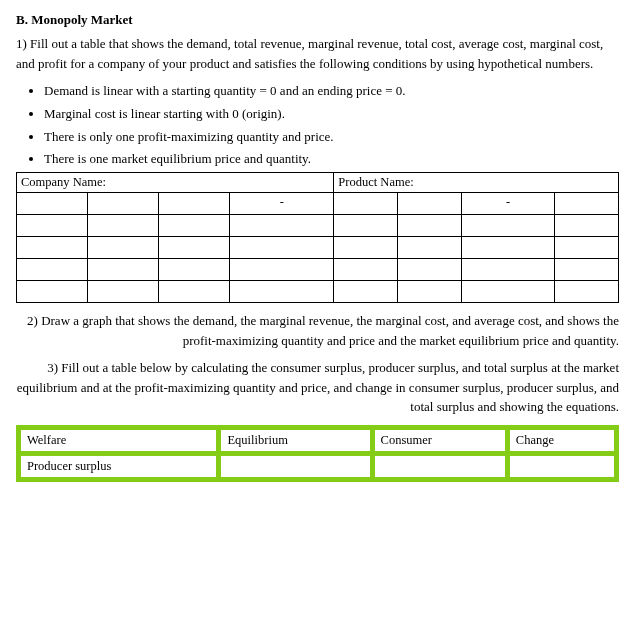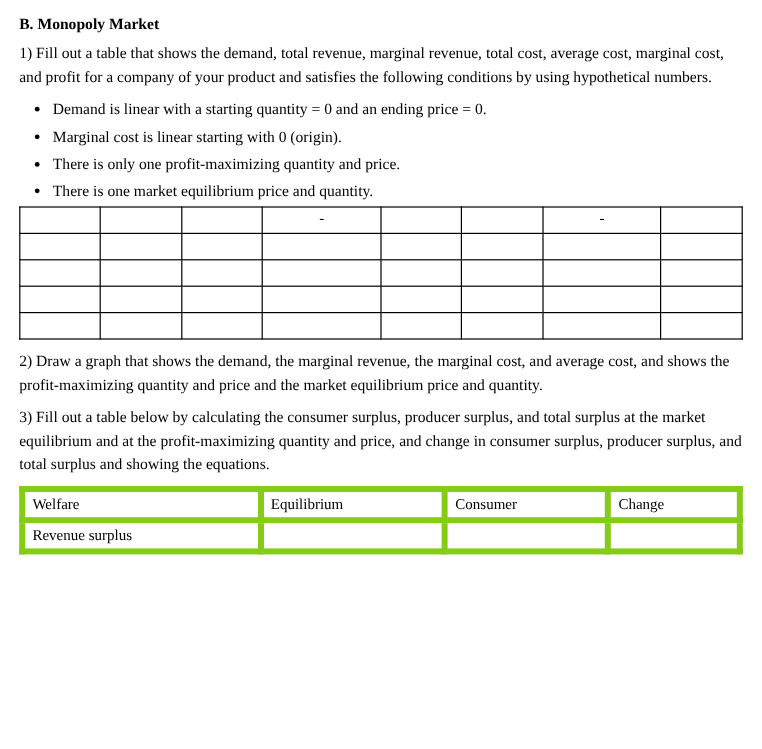--- a/index.html
+++ b/index.html
@@ -61,20 +61,21 @@
     table.welfare-table td, table.welfare-table th {
       border: 5px solid #84cc16;
       padding: 3px 6px;
       vertical-align: top;
     }
     .welfare-header td {
       font-weight: normal;
     }
     .section-gap {
       margin-bottom: 8px;
+      text-align: right;
     }
     .dash-cell {
       text-align: center;
     }
   </style>
 </head>
 <body>
 
 <div class="section-title">B. Monopoly Market</div>
 
@@ -83,20 +84,28 @@
 <ul class="bullet-list">
   <li>Demand is linear with a starting quantity = 0 and an ending price = 0.</li>
   <li>Marginal cost is linear starting with 0 (origin).</li>
   <li>There is only one profit-maximizing quantity and price.</li>
   <li>There is one market equilibrium price and quantity.</li>
 </ul>
 
 <table class="main-table">
 
   <tbody>
+      <tr class="company-row">
+    <td colspan="4">
+      <span>Company Name:</span>
+    </td>
+    <td colspan="4">
+      <span>Product Name:</span>
+    </td>
+  </tr>
 
 
   <tr class="data-row">
     <td></td>
     <td></td>
     <td></td>
     <td class="dash-cell">-</td>
     <td></td>
     <td></td>
     <td class="dash-cell">-</td>
@@ -152,19 +161,19 @@
 
 <table class="welfare-table">
   <tbody>
       <tr class="welfare-header">
     <td>Welfare</td>
     <td>Equilibrium</td>
     <td>Consumer</td>
     <td>Change</td>
   </tr>
   <tr>
-    <td>Revenue surplus</td>
+    <td>Producer surplus</td>
     <td></td>
     <td></td>
     <td></td>
   </tr>
 </tbody>
   </table>
 
 </body></html>

